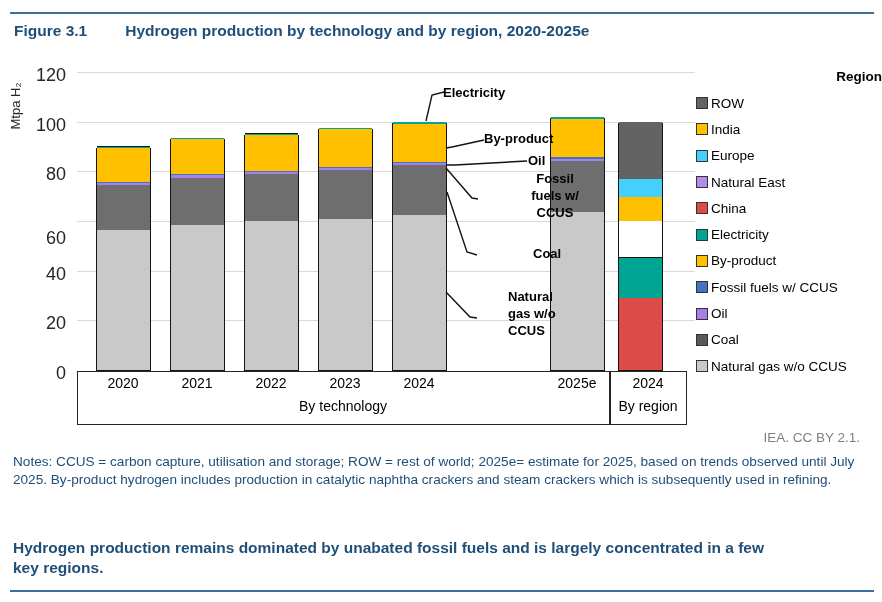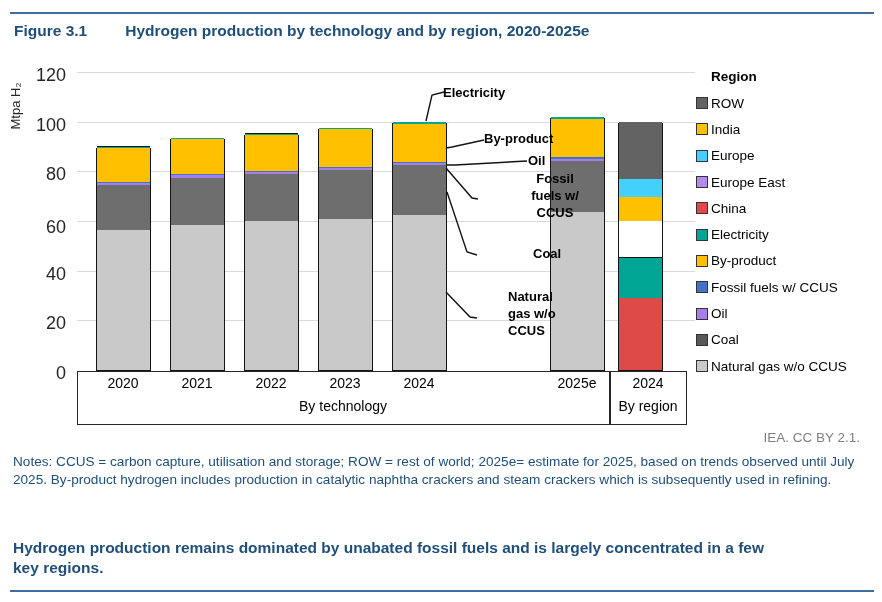--- a/index.html
+++ b/index.html
@@ -33,21 +33,21 @@
   .anno{position:absolute;font-weight:bold;font-size:13px;color:#000;line-height:17px;white-space:pre-line;}
   .anno-0{left:443px;top:22px;}
   .anno-1{left:484px;top:68px;}
   .anno-2{left:528px;top:90px;}
   .anno-3{left:505px;top:108px;width:100px;text-align:center;}
   .anno-4{left:533px;top:183px;}
   .anno-5{left:508px;top:226px;width:108px;}
   #leaders{position:absolute;left:0;top:0;pointer-events:none;}
   
   #legend{position:absolute;left:696px;top:2px;width:186px;font-size:13.5px;color:#000;}
-  .lg-header{font-weight:bold;height:26px;line-height:26px;padding-left:15px;}
+  .lg-header{font-weight:bold;height:26px;line-height:26px;padding-left:15px;text-align:right;}
   .lg-item{height:26.3px;display:flex;align-items:center;}
   .swatch{width:10px;height:10px;border:1.6px solid #333;margin-right:3px;flex:0 0 auto;box-sizing:content-box;}
   
   #credit{position:absolute;top:430px;left:0;right:22px;text-align:right;
     color:#7f7f7f;font-size:13.5px;}
   #notes{position:absolute;top:453px;left:13px;width:850px;color:#1f4e79;
     font-size:13.6px;line-height:18px;}
   #summary{position:absolute;top:538px;left:13px;width:760px;color:#1f4e79;
     font-weight:bold;font-size:15.5px;line-height:20px;}
 </style>
@@ -60,21 +60,21 @@
   <span>Figure 3.1</span>
   <span>Hydrogen production by technology and by region, 2020-2025e</span>
 </div>
 
 <div id="chart">
   <div id="ylabel">Mtpa H₂</div>
   <div id="yticks">
       <div class="ytick" style="top: 290px;">0</div>
       <div class="ytick" style="top: 240.333px;">20</div>
       <div class="ytick" style="top: 190.667px;">40</div>
-      <div class="ytick" style="top: 144px; margin-left: 20px;">60</div>
+      <div class="ytick" style="top: 155px; margin-left: 20px;">60</div>
       <div class="ytick" style="top: 91.3333px;">80</div>
       <div class="ytick" style="top: 41.6667px;">100</div>
       <div class="ytick" style="top: -8px;">120</div>
     </div>
   <div id="plot">
       <div class="gridline" style="bottom: 49.6667px;"></div>
       <div class="gridline" style="bottom: 99.3333px;"></div>
       <div class="gridline" style="bottom: 149px;"></div>
       <div class="gridline" style="bottom: 198.667px;"></div>
       <div class="gridline" style="bottom: 248.333px;"></div>
@@ -199,21 +199,21 @@
         <div class="lg-item">
           <div class="swatch" style="background: rgb(255, 192, 0);"></div>
           <div>India</div>
         </div>
         <div class="lg-item">
           <div class="swatch" style="background: rgb(69, 208, 251);"></div>
           <div>Europe</div>
         </div>
         <div class="lg-item">
           <div class="swatch" style="background: rgb(177, 140, 232);"></div>
-          <div>Europe East</div>
+          <div>Natural East</div>
         </div>
         <div class="lg-item">
           <div class="swatch" style="background: rgb(221, 74, 71);"></div>
           <div>China</div>
         </div>
       </div>
     <div id="lg-tech">
         <div class="lg-item">
           <div class="swatch" style="background: rgb(0, 166, 147);"></div>
           <div>Electricity</div>

